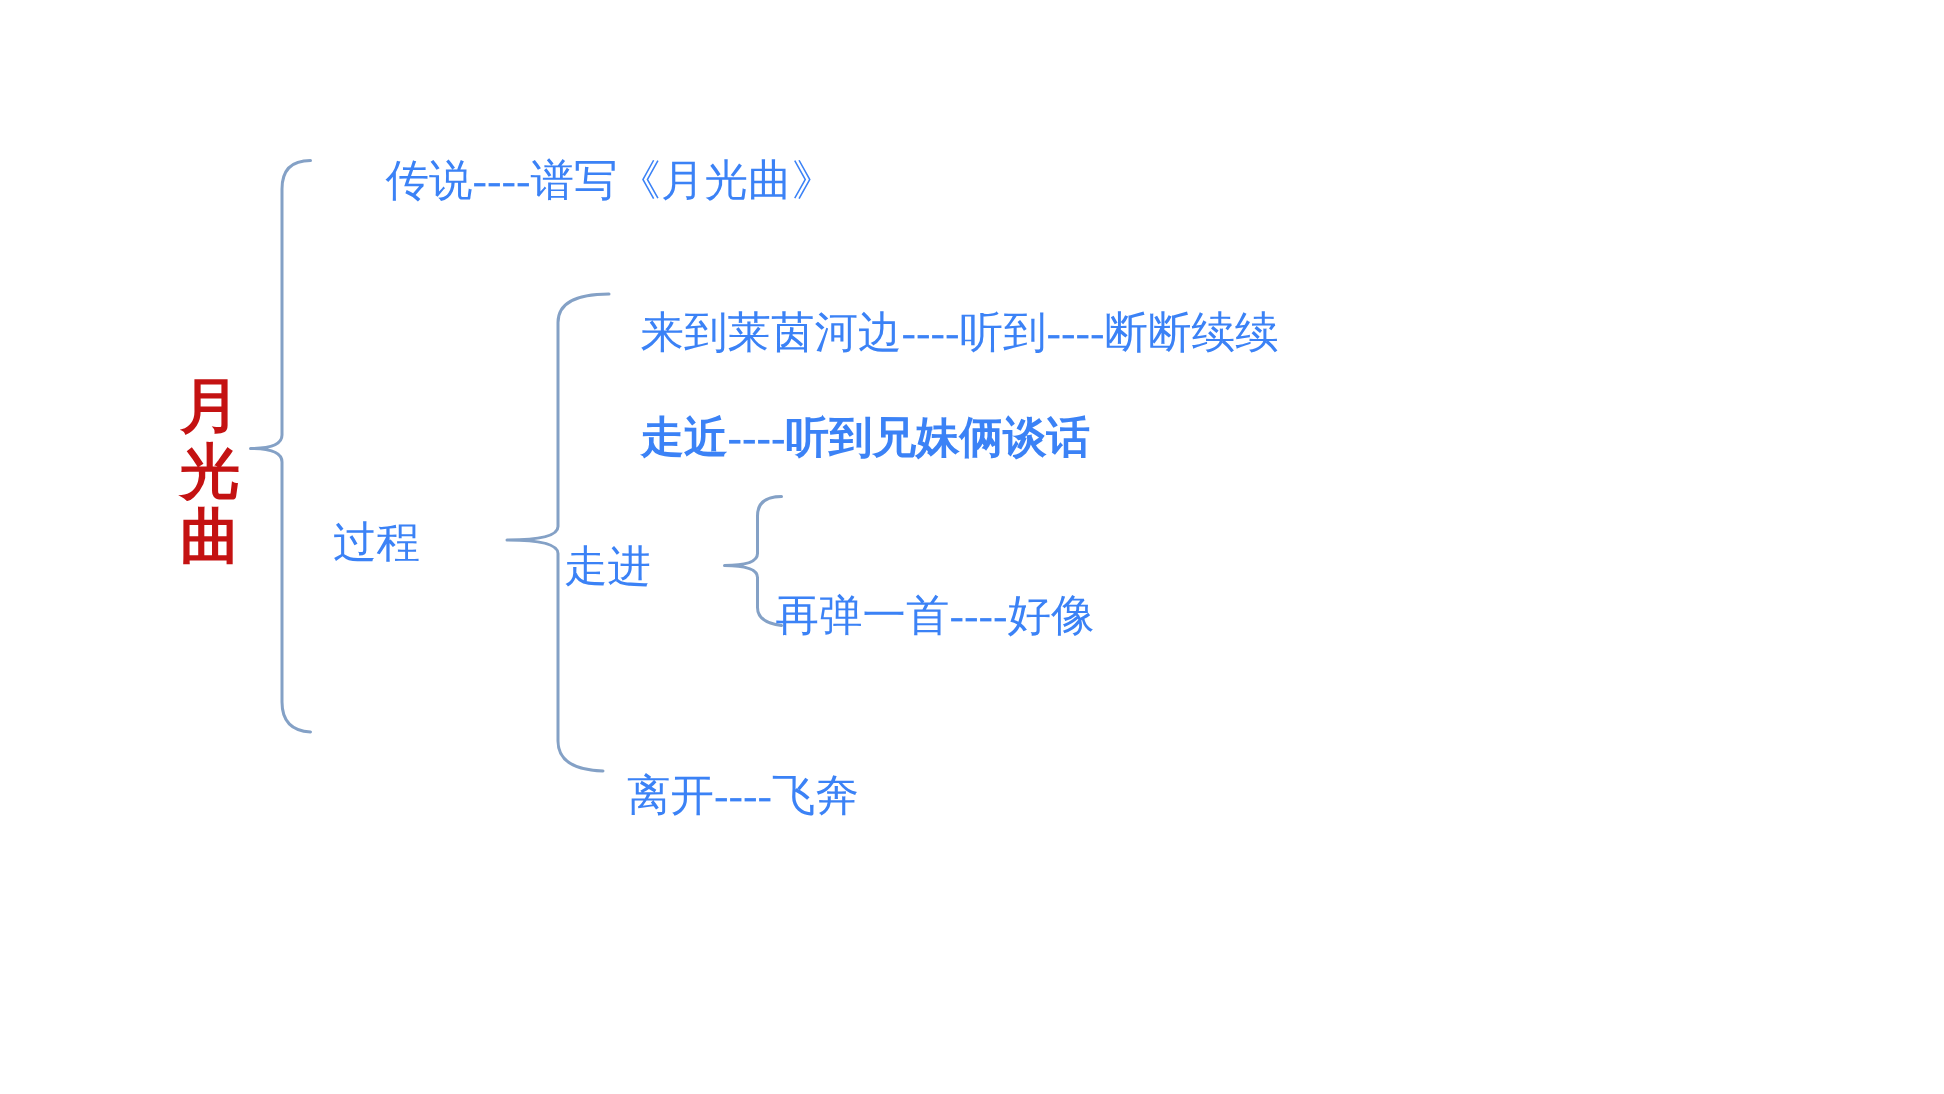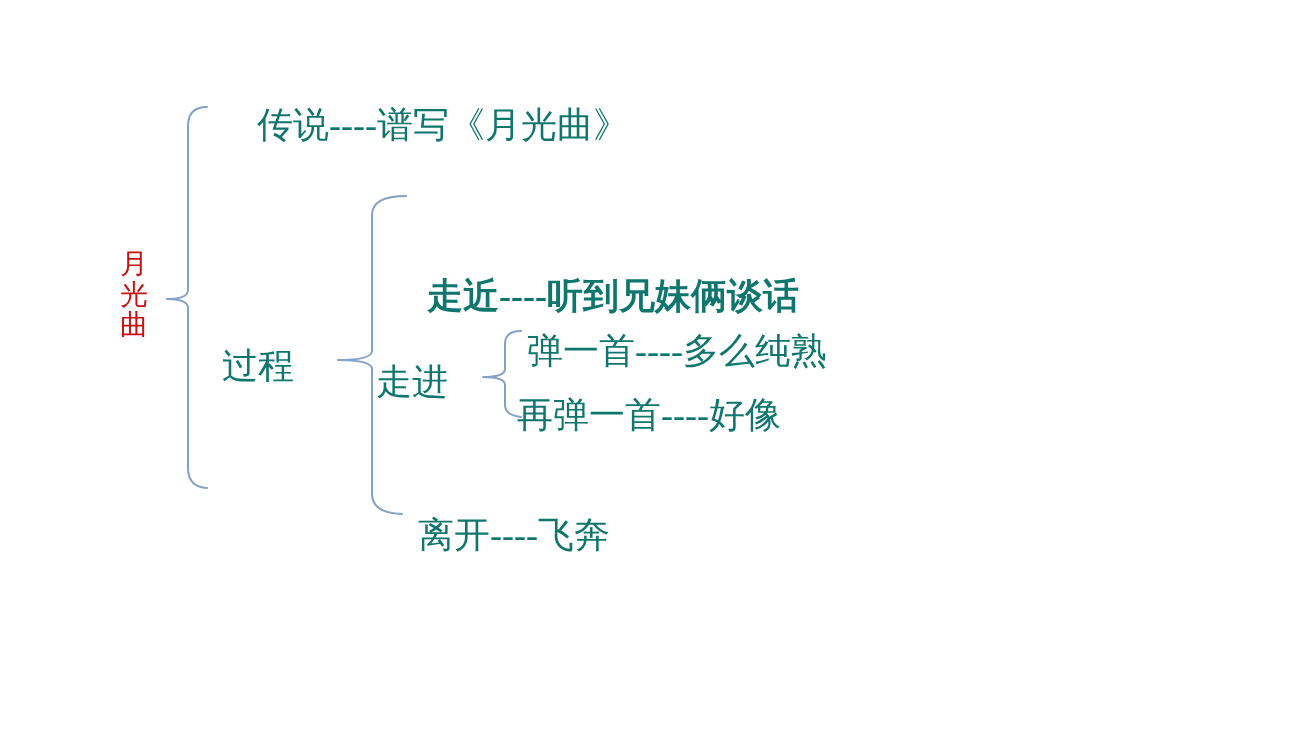--- a/index.html
+++ b/index.html
@@ -23,33 +23,33 @@
     height: 729px;
   }
   .braces-layer path {
     fill: none;
     stroke-width: 2;
     stroke-linecap: round;
     stroke-linejoin: round;
   }
   .node {
     position: absolute;
-    color: #0f766e;
-    font-size: 36px;
+    color: #3b82f6;
+    font-size: 29px;
     line-height: 1.15;
     white-space: nowrap;
   }
   .root-label {
     position: absolute;
     left: 120px;
     top: 249px;
     width: 46px;
     color: #c41212;
-    font-size: 28px;
-    font-weight: normal;
+    font-size: 40px;
+    font-weight: bold;
     line-height: 1.09;
     word-break: break-all;
     white-space: normal;
   }
   .node-legend   { left: 257px; top: 105px; }
   .node-process  { left: 222px; top: 346px; }
   .node-arrive   { left: 427px; top: 206px; }
   .node-approach { left: 427px; top: 276px; font-weight: bold; }
   .node-enter    { left: 376px; top: 362px; text-align: center; }
   .node-play1    { left: 527px; top: 331px; }
@@ -66,24 +66,24 @@
     <path d="M 406 196 Q 372 196 372 215 L 372 351 Q 372 360 338 360 Q 372 360 372 369 L 372 494 Q 372 513 402 514" stroke="#84a1c6"></path>
     <path d="M 521 331 Q 505 331 505 344 L 505 369 Q 505 377 483 377 Q 505 377 505 385 L 505 405 Q 505 415 521 417" stroke="#84a1c6"></path>
   </svg>
 
   <div class="root-label">月光曲</div>
 
   <div class="node node-legend">传说----谱写《月光曲》</div>
 
   <div class="node node-process">过程</div>
 
+  <div class="node node-arrive">来到莱茵河边----听到----断断续续</div>
 
   <div class="node node-approach">走近----听到兄妹俩谈话</div>
 
   <div class="node node-enter">走进</div>
 
-  <div class="node node-play1">弹一首----多么纯熟</div>
 
   <div class="node node-leave">离开----飞奔</div>
 
   <div class="node node-play2">再弹一首----好像</div>
 
 </div>
 
 </body></html>

